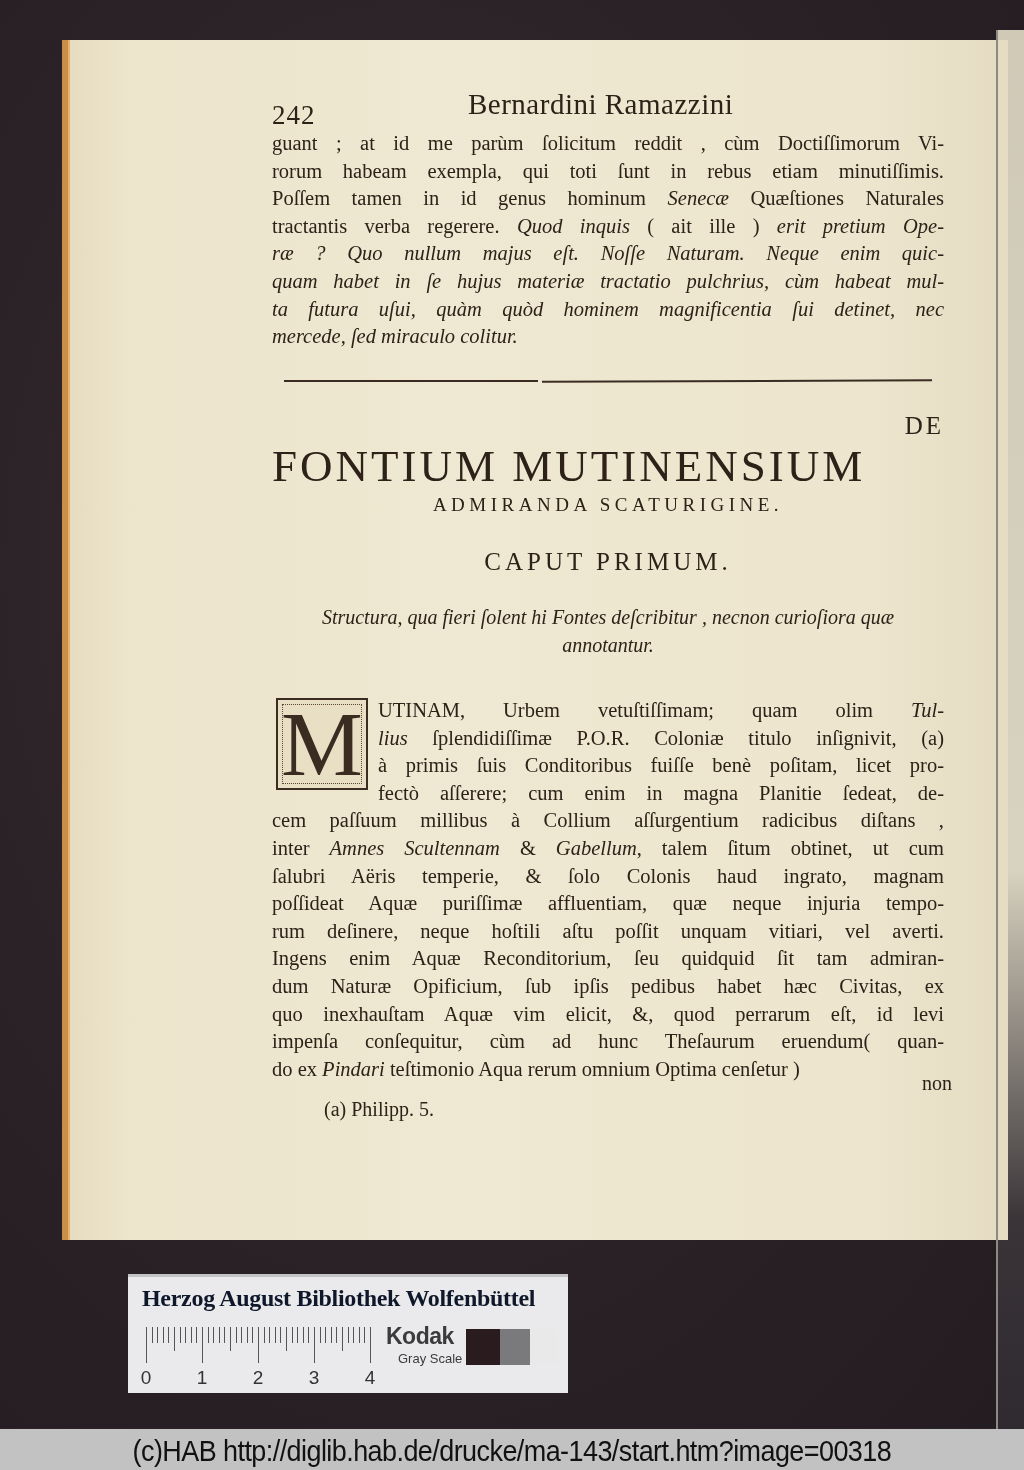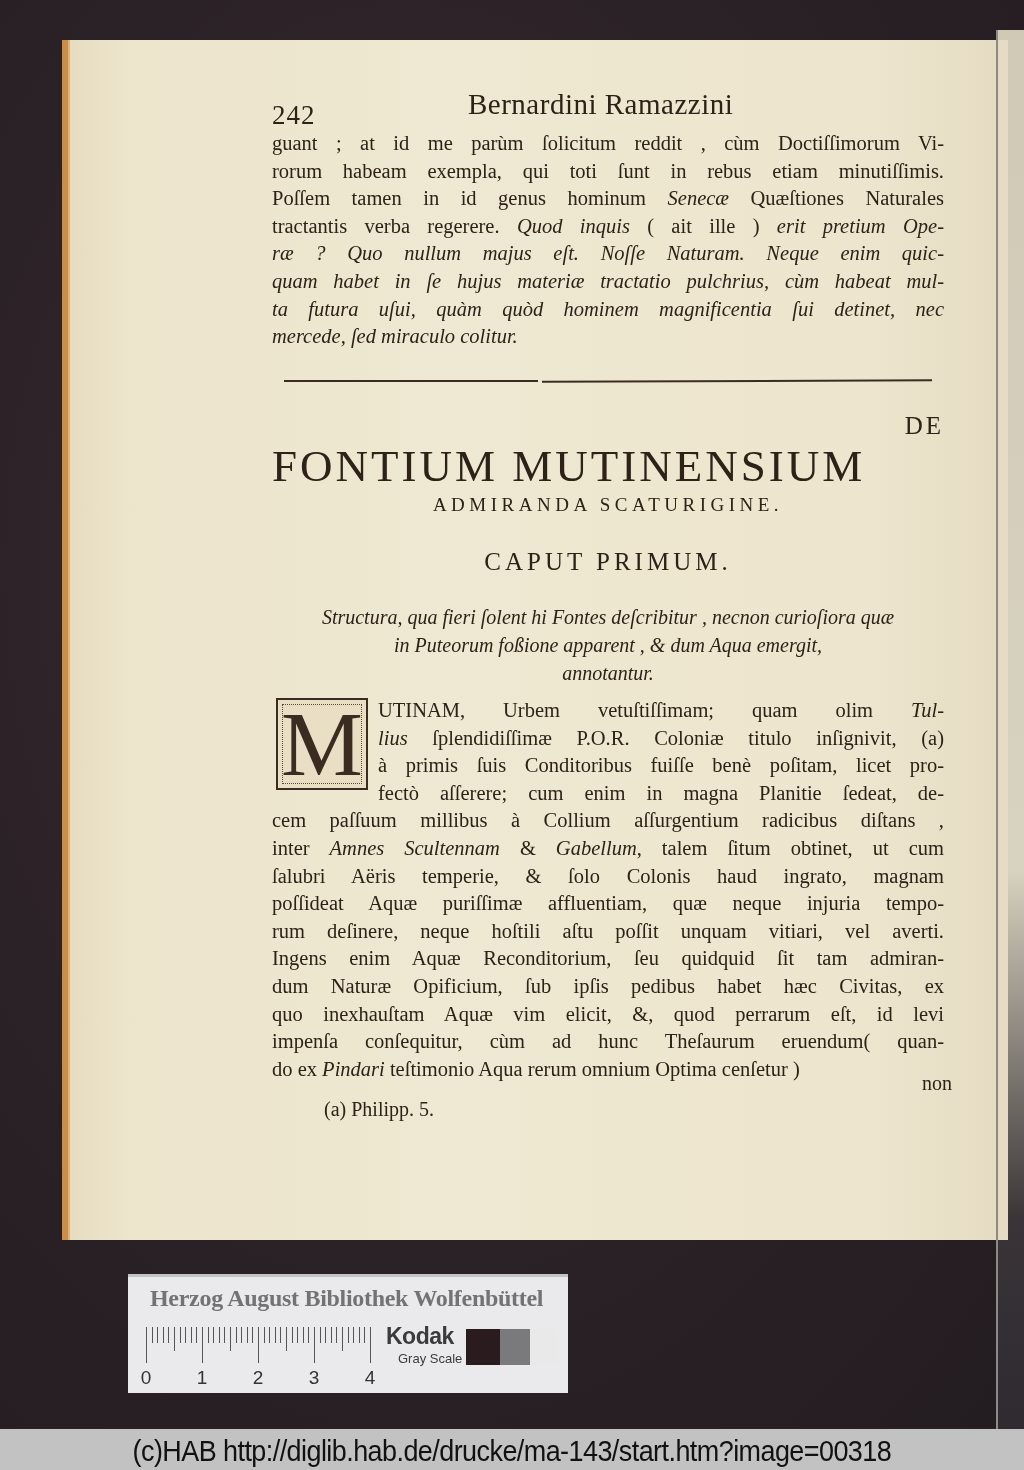--- a/index.html
+++ b/index.html
@@ -75,21 +75,21 @@
     }
     .catchword {
       position: absolute; right: 72px; top: 1072px; font-size: 20px; color: #2d2118;
     }
     .hab-card {
       position: absolute; left: 128px; top: 1274px; width: 440px; height: 116px;
       background: #eaeaec; border-top: 3px solid #c4c4c6;
     }
     .hab-title {
       position: absolute; left: 14px; top: 8px; font-size: 24px; font-weight: bold;
-      color: #737373; font-family: "Liberation Serif", serif; letter-spacing: -0.3px; white-space: nowrap; margin-left: 8px;
+      color: #0f172a; font-family: "Liberation Serif", serif; letter-spacing: -0.3px; white-space: nowrap;
     }
     .ruler { position: absolute; left: 18px; top: 50px; width: 232px; height: 38px; }
     .tick { position: absolute; top: 0; width: 1px; background: #555; }
     .ruler-label {
       position: absolute; top: 40px; font-size: 19px; color: #333;
       font-family: "Liberation Sans", sans-serif; transform: translateX(-50%);
     }
     .kodak-brand {
       position: absolute; left: 258px; top: 46px; font-family: "Liberation Sans", sans-serif;
       font-weight: bold; font-size: 23px; color: #3b3b3d; letter-spacing: -0.5px;
@@ -137,21 +137,20 @@
   <div class="seg2"></div>
 </div>
 
 <div class="text-block title-de">DE</div>
 <div class="text-block title-main">FONTIUM MUTINENSIUM</div>
 <div class="text-block title-sub">ADMIRANDA SCATURIGINE.</div>
 <div class="text-block chapter">CAPUT PRIMUM.</div>
 
 <div class="text-block summary">
   <div>Structura, qua fieri ſolent hi Fontes deſcribitur , necnon curioſiora quæ</div>
-  <div>in Puteorum foßione apparent , &amp; dum Aqua emergit,</div>
   <div>annotantur.</div>
 </div>
 
 <div class="dropcap">
   <div class="dropcap-orn"></div>
   <div class="dropcap-letter">M</div>
 </div>
 
 <div class="text-block para body" id="body">
     <span class="line indent-lines"><span>UTINAM, Urbem vetuſtiſſimam; quam olim </span><span class="ital">Tul-</span></span>

